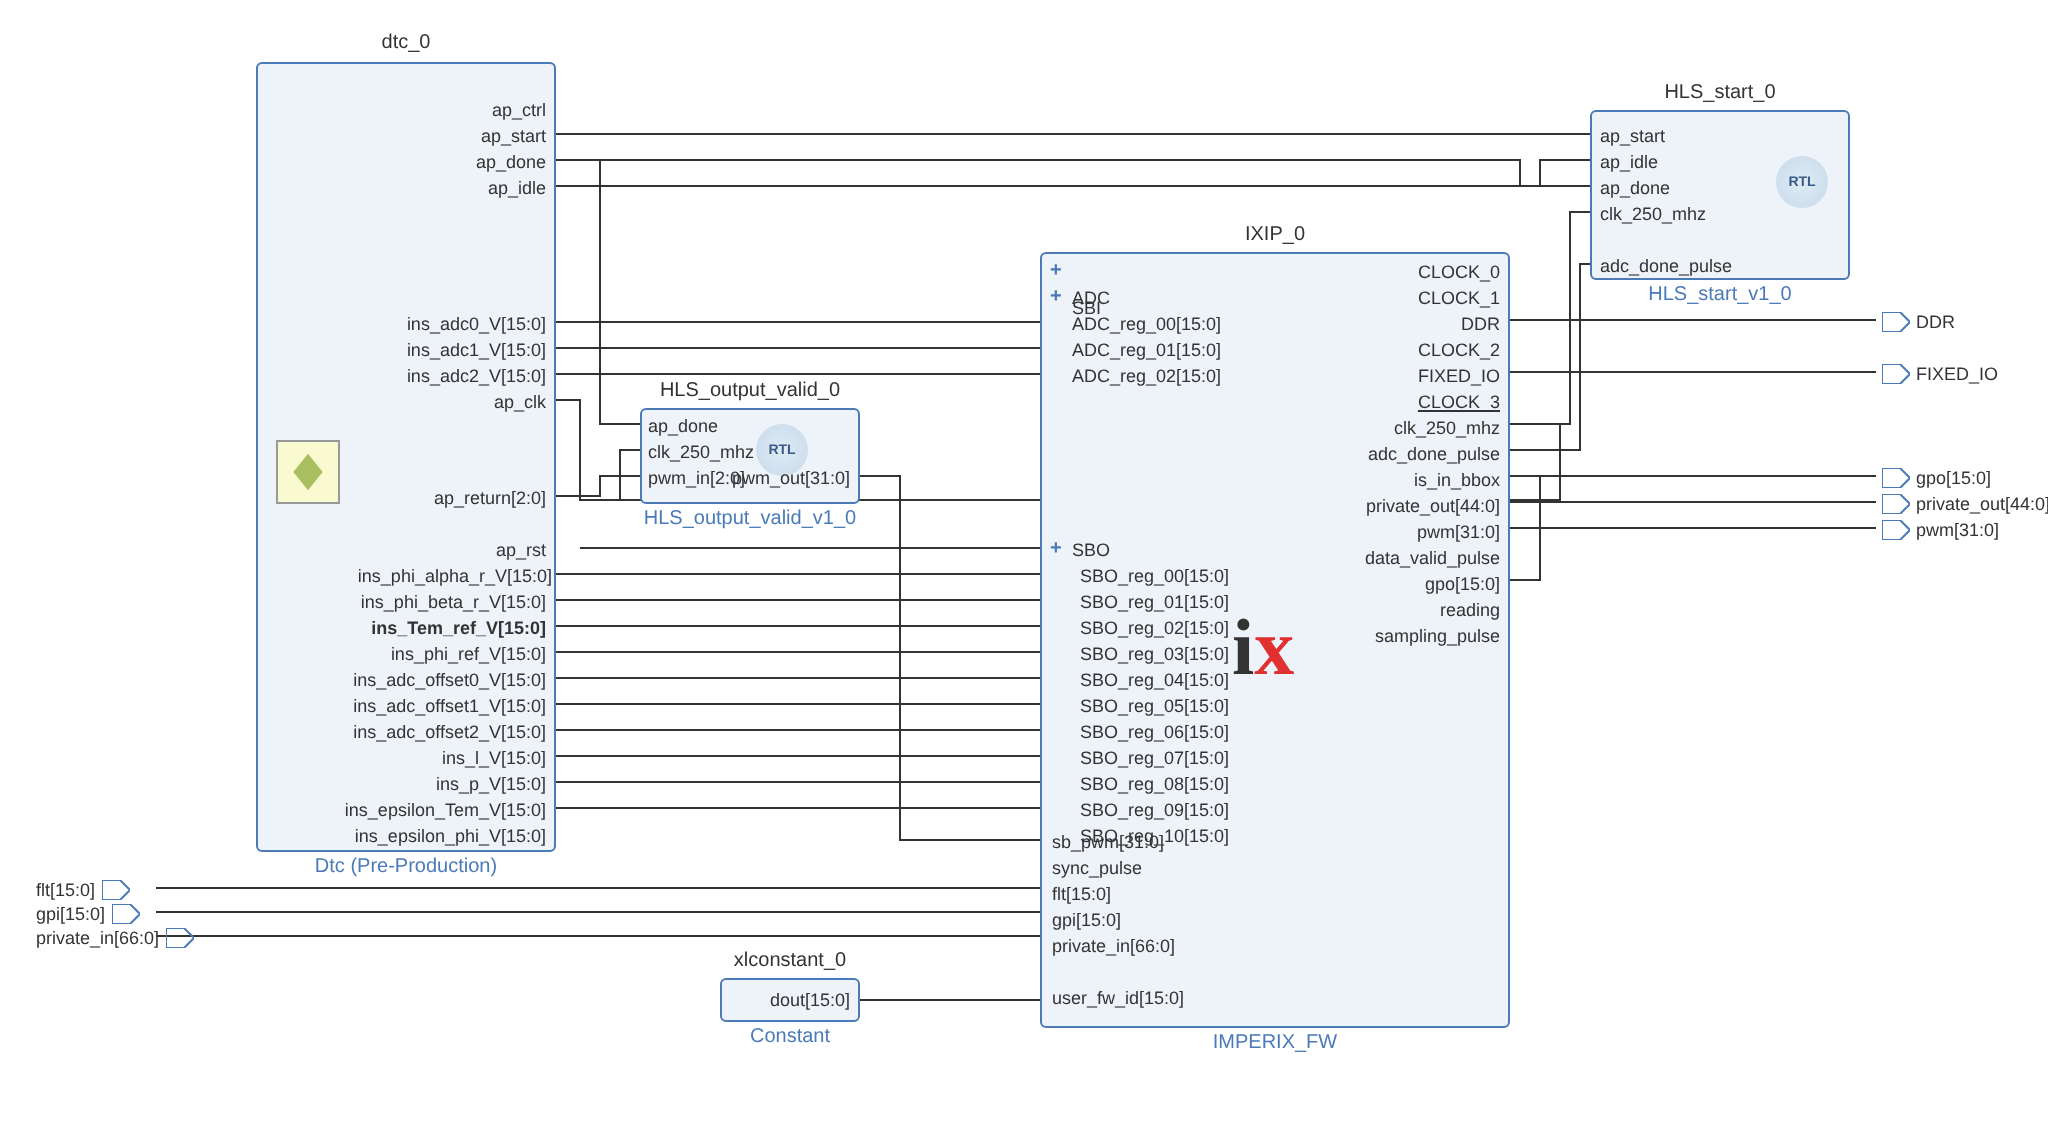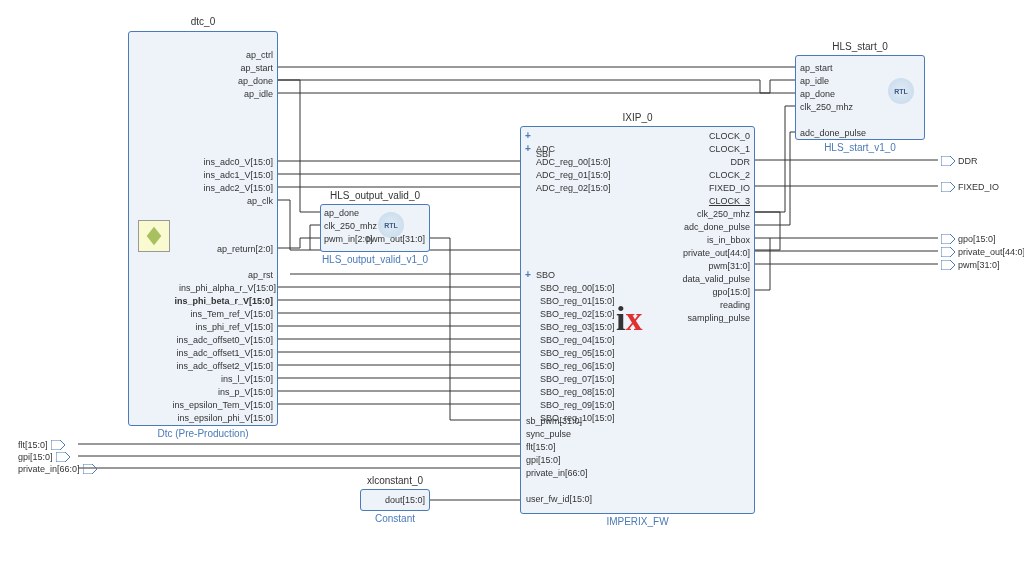--- a/index.html
+++ b/index.html
@@ -68,21 +68,21 @@
     position: absolute;
     display: flex;
     align-items: center;
     font-size: 9px;
     color: #333;
   }
   .ext-port svg { margin: 0 3px; }
   .ix-logo {
     position: absolute;
     font-family: Georgia, serif;
-    font-size: 34px;
+    font-size: 40px;
     font-weight: bold;
     color: #e03030;
   }
   .ix-logo .i { color: #333; }
   .plus-icon {
     position: absolute;
     font-size: 10px;
     color: #4a7ab8;
     font-weight: bold;
   }
@@ -198,22 +198,22 @@
 <div class="port-label right" style="left: 225px; top: 50px; width: 48px;">ap_ctrl</div>
 <div class="port-label right" style="left: 225px; top: 63px; width: 48px;">ap_start</div>
 <div class="port-label right" style="left: 225px; top: 76px; width: 48px;">ap_done</div>
 <div class="port-label right" style="left: 225px; top: 89px; width: 48px;">ap_idle</div>
 <div class="port-label right" style="left: 180px; top: 157px; width: 93px;">ins_adc0_V[15:0]</div>
 <div class="port-label right" style="left: 180px; top: 170px; width: 93px;">ins_adc1_V[15:0]</div>
 <div class="port-label right" style="left: 180px; top: 183px; width: 93px;">ins_adc2_V[15:0]</div>
 <div class="port-label right" style="left: 180px; top: 196px; width: 93px;">ap_clk</div>
 <div class="port-label right" style="left: 165px; top: 270px; width: 108px;">ap_rst</div>
 <div class="port-label right" style="left: 168px; top: 283px; width: 108px;">ins_phi_alpha_r_V[15:0]</div>
-<div class="port-label right" style="left: 165px; top: 296px; width: 108px; font-weight: bold;">ins_phi_beta_r_V[15:0]</div>
-<div class="port-label right" style="left: 165px; top: 309px; width: 108px;">ins_Tem_ref_V[15:0]</div>
+<div class="port-label right" style="left: 165px; top: 296px; width: 108px;">ins_phi_beta_r_V[15:0]</div>
+<div class="port-label right" style="left: 165px; top: 309px; width: 108px; font-weight: bold;">ins_Tem_ref_V[15:0]</div>
 <div class="port-label right" style="left: 165px; top: 322px; width: 108px;">ins_phi_ref_V[15:0]</div>
 <div class="port-label right" style="left: 165px; top: 335px; width: 108px;">ins_adc_offset0_V[15:0]</div>
 <div class="port-label right" style="left: 165px; top: 348px; width: 108px;">ins_adc_offset1_V[15:0]</div>
 <div class="port-label right" style="left: 165px; top: 361px; width: 108px;">ins_adc_offset2_V[15:0]</div>
 <div class="port-label right" style="left: 165px; top: 374px; width: 108px;">ins_l_V[15:0]</div>
 <div class="port-label right" style="left: 165px; top: 387px; width: 108px;">ins_p_V[15:0]</div>
 <div class="port-label right" style="left: 165px; top: 400px; width: 108px;">ins_epsilon_Tem_V[15:0]</div>
 <div class="port-label right" style="left: 165px; top: 413px; width: 108px;">ins_epsilon_phi_V[15:0]</div>
 <div class="port-label left" style="left: 324px; top: 208px; width: 60px;">ap_done</div>
 <div class="port-label left" style="left: 324px; top: 221px; width: 60px;">clk_250_mhz</div>

